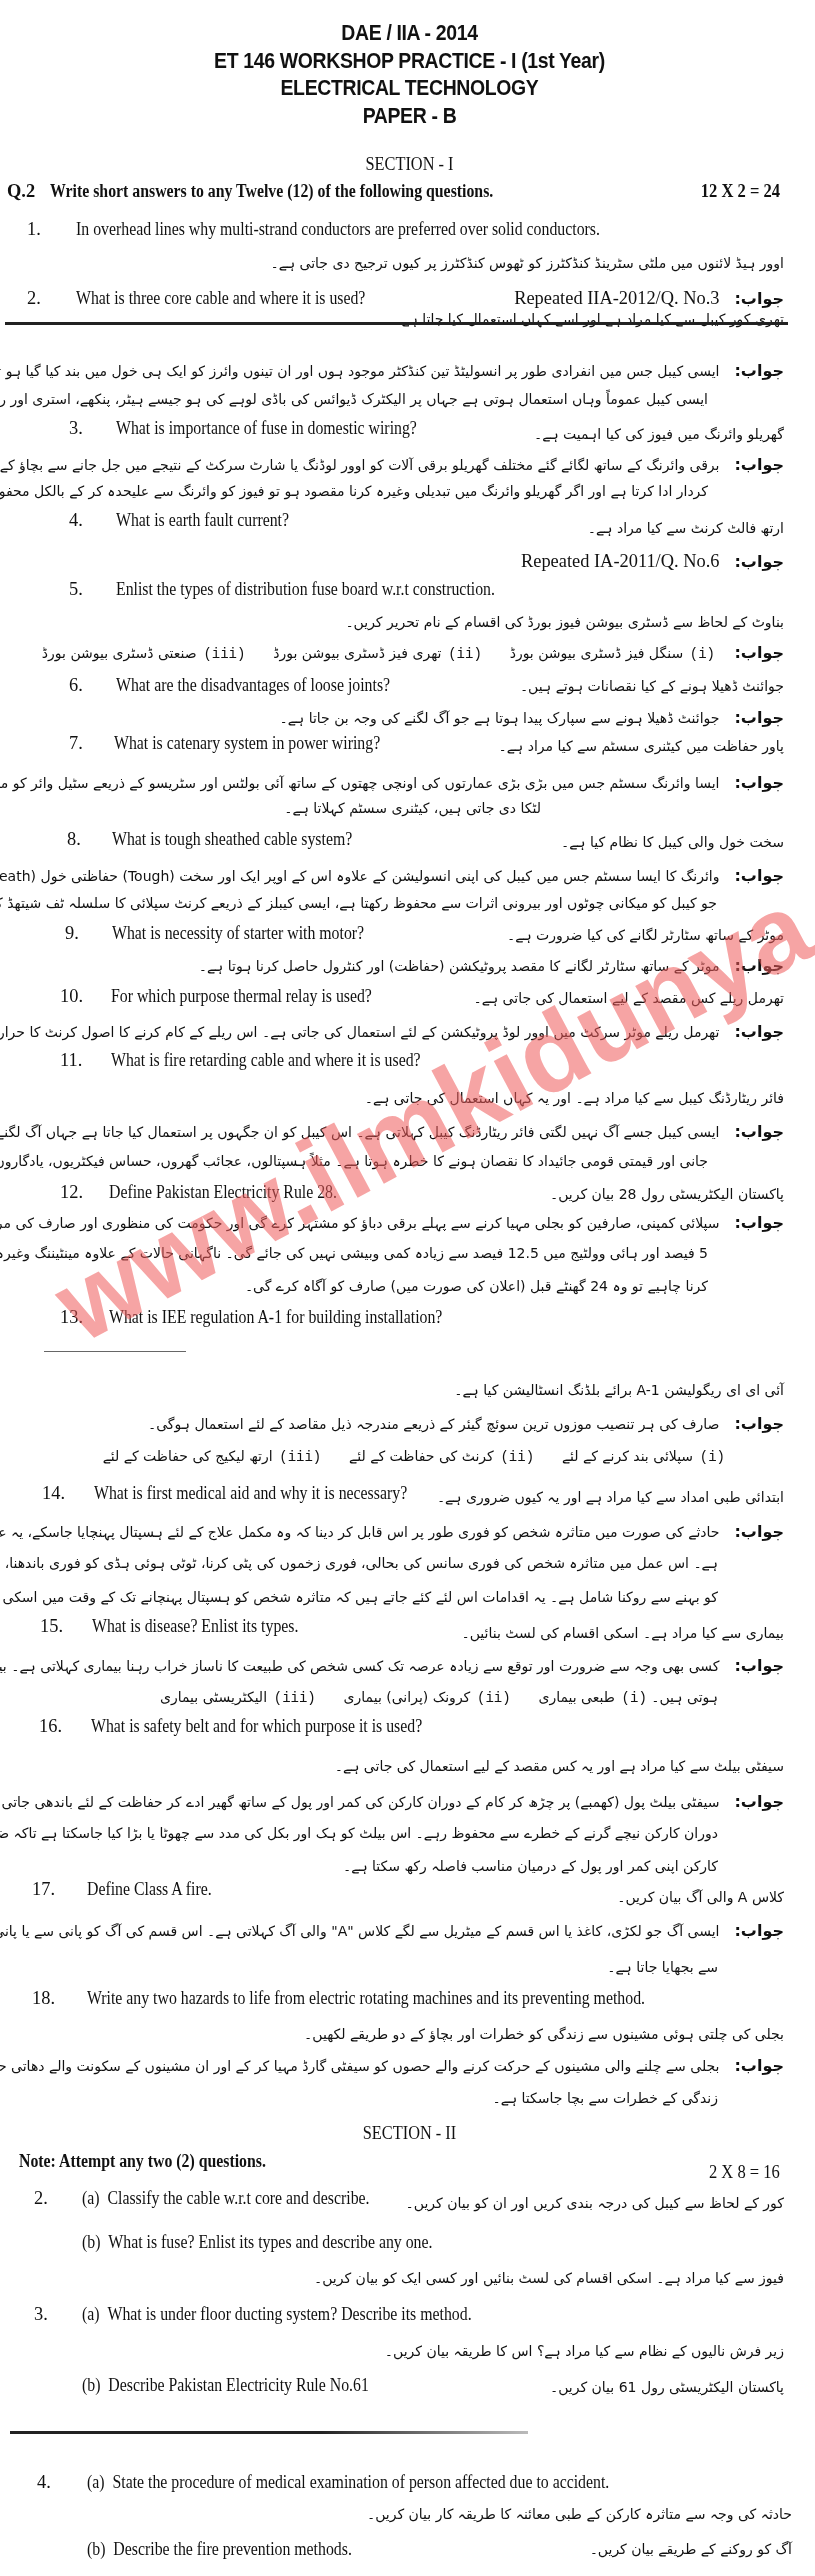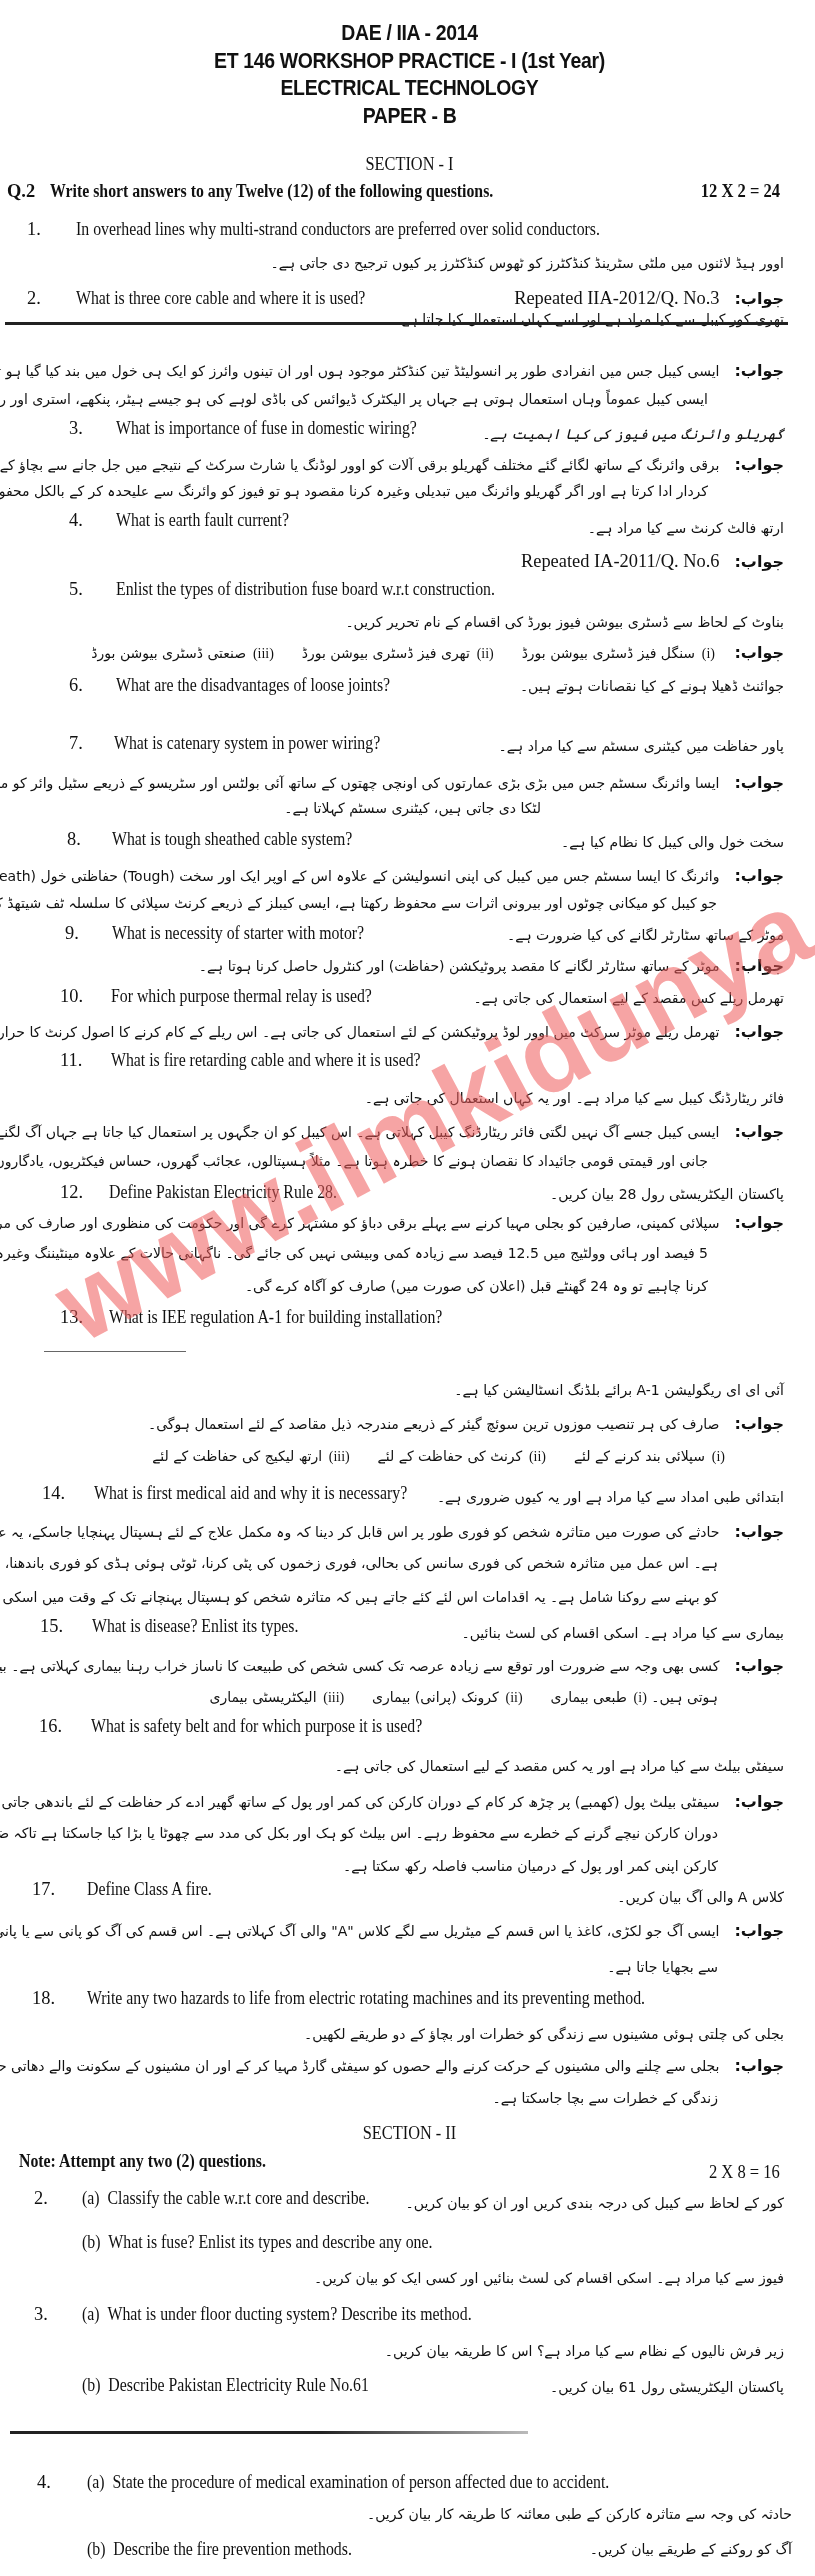--- a/index.html
+++ b/index.html
@@ -16,21 +16,21 @@
   .num { font-size:18.4px; }
   .ur { direction:rtl; font-family:"DejaVu Sans", sans-serif; font-size:14px; right:33px; text-align:right; white-space:nowrap; }
   .jawab { font-weight:bold; font-size:16px; margin-left:15px; }
   .marks { position:absolute; right:37px; font-size:18.4px; transform-origin:right center; transform:scaleX(0.9); }
   .rule { position:absolute; height:2.5px; background:#222; }
   .wm { position:absolute; left:33px; top:1257px; font-family:"Liberation Sans", sans-serif;
         font-weight:bold; font-size:107px; color:#f05a5a; opacity:0.55;
         transform:rotate(-28deg); transform-origin:left top; white-space:nowrap; pointer-events:none; }
   .rep { direction:ltr; font-family:"Liberation Serif", serif; font-size:18.4px; }
   .lst { display:inline-block; margin-left:23.4px; }
-  .lst .k { font-family:Liberation Serif, serif; margin-left:6.7px; }
+  .lst .k { font-family:Liberation Mono, monospace; margin-left:6.7px; }
 </style>
 </head>
 <body>
 
 <div class="page">
 
   <div class="hdr" style="top:20px;">DAE / IIA - 2014</div>
   <div class="hdr" style="top:48px;">ET 146 WORKSHOP PRACTICE - I (1st Year)</div>
   <div class="hdr" style="top:75px;">ELECTRICAL TECHNOLOGY</div>
   <div class="hdr" style="top:103px;">PAPER - B</div>
@@ -47,21 +47,21 @@
 
   <div class="ln num" style="left:25px; top:288px;">2.</div>
   <div class="ln en" style="left:74px; top:288px;">What is three core cable and where it is used?</div>
   <div class="ln ur" style="top:311px;">تھری کور کیبل سے کیا مراد ہے اور اسے کہاں استعمال کیا جاتا ہے۔</div>
   <div class="rule" style="left:3.3px; top:322px; width:783px;"></div>
   <div class="ln ur" style="top:361px;"><span class="jawab">جواب:</span><span>ایسی کیبل جس میں انفرادی طور پر انسولیٹڈ تین کنڈکٹر موجود ہوں اور ان تینوں وائرز کو ایک ہی خول میں بند کیا گیا ہو تھری کور کیبل کہلاتی ہیں۔</span></div>
   <div class="ln ur" style="top:391px; right:109px;">ایسی کیبل عموماً وہاں استعمال ہوتی ہے جہاں پر الیکٹرک ڈیوائس کی باڈی لوہے کی ہو جیسے ہیٹر، پنکھے، استری اور ریفریجریٹر وغیرہ۔</div>
 
   <div class="ln num" style="left:67px; top:418px;">3.</div>
   <div class="ln en" style="left:114px; top:418px;">What is importance of fuse in domestic wiring?</div>
-  <div class="ln ur" style="top:426px;font-style:italic;">گھریلو وائرنگ میں فیوز کی کیا اہمیت ہے۔</div>
+  <div class="ln ur" style="top:426px;">گھریلو وائرنگ میں فیوز کی کیا اہمیت ہے۔</div>
   <div class="ln ur" style="top:455px;"><span class="jawab">جواب:</span><span>برقی وائرنگ کے ساتھ لگائے گئے مختلف گھریلو برقی آلات کو اوور لوڈنگ یا شارٹ سرکٹ کے نتیجے میں جل جانے سے بچاؤ کے لئے فیوز بہت اہم</span></div>
   <div class="ln ur" style="top:483px; right:109px;">کردار ادا کرتا ہے اور اگر گھریلو وائرنگ میں تبدیلی وغیرہ کرنا مقصود ہو تو فیوز کو وائرنگ سے علیحدہ کر کے بالکل محفوظ کام کیا جاسکتا ہے۔</div>
 
   <div class="ln num" style="left:67px; top:510px;">4.</div>
   <div class="ln en" style="left:114px; top:510px;">What is earth fault current?</div>
   <div class="ln ur" style="top:520px;">ارتھ فالٹ کرنٹ سے کیا مراد ہے۔</div>
   <div class="ln ur" style="top:551px;"><span class="jawab">جواب:</span><span class="rep">Repeated IA-2011/Q. No.6</span></div>
 
   <div class="ln num" style="left:67px; top:579px;">5.</div>
   <div class="ln en" style="left:114px; top:579px;">Enlist the types of distribution fuse board w.r.t construction.</div>
@@ -69,20 +69,21 @@
   <div class="ln ur" style="top:643px;">
     <span class="jawab">جواب:</span>
     <span class="lst"><span class="k">(i)</span><span>سنگل فیز ڈسٹری بیوشن بورڈ</span></span>
     <span class="lst"><span class="k">(ii)</span><span>تھری فیز ڈسٹری بیوشن بورڈ</span></span>
     <span class="lst"><span class="k">(iii)</span><span>صنعتی ڈسٹری بیوشن بورڈ</span></span>
   </div>
 
   <div class="ln num" style="left:67px; top:675px;">6.</div>
   <div class="ln en" style="left:114px; top:675px;">What are the disadvantages of loose joints?</div>
   <div class="ln ur" style="top:678px;">جوائنٹ ڈھیلا ہونے کے کیا نقصانات ہوتے ہیں۔</div>
+  <div class="ln ur" style="top:708px;"><span class="jawab">جواب:</span><span>جوائنٹ ڈھیلا ہونے سے سپارک پیدا ہوتا ہے جو آگ لگنے کی وجہ بن جاتا ہے۔</span></div>
 
   <div class="ln num" style="left:67px; top:733px;">7.</div>
   <div class="ln en" style="left:112px; top:733px;">What is catenary system in power wiring?</div>
   <div class="ln ur" style="top:738px;">پاور حفاظت میں کیٹنری سسٹم سے کیا مراد ہے۔</div>
   <div class="ln ur" style="top:773px;"><span class="jawab">جواب:</span><span>ایسا وائرنگ سسٹم جس میں بڑی بڑی عمارتوں کی اونچی چھتوں کے ساتھ آئی بولٹس اور سٹریسو کے ذریعے سٹیل وائر کو مضبوطی سے باندھ کر کیبلز</span></div>
   <div class="ln ur" style="top:800px; right:276px;">لٹکا دی جاتی ہیں، کیٹنری سسٹم کہلاتا ہے۔</div>
 
   <div class="ln num" style="left:65px; top:829px;">8.</div>
   <div class="ln en" style="left:110px; top:829px;">What is tough sheathed cable system?</div>
   <div class="ln ur" style="top:834px;">سخت خول والی کیبل کا نظام کیا ہے۔</div>

